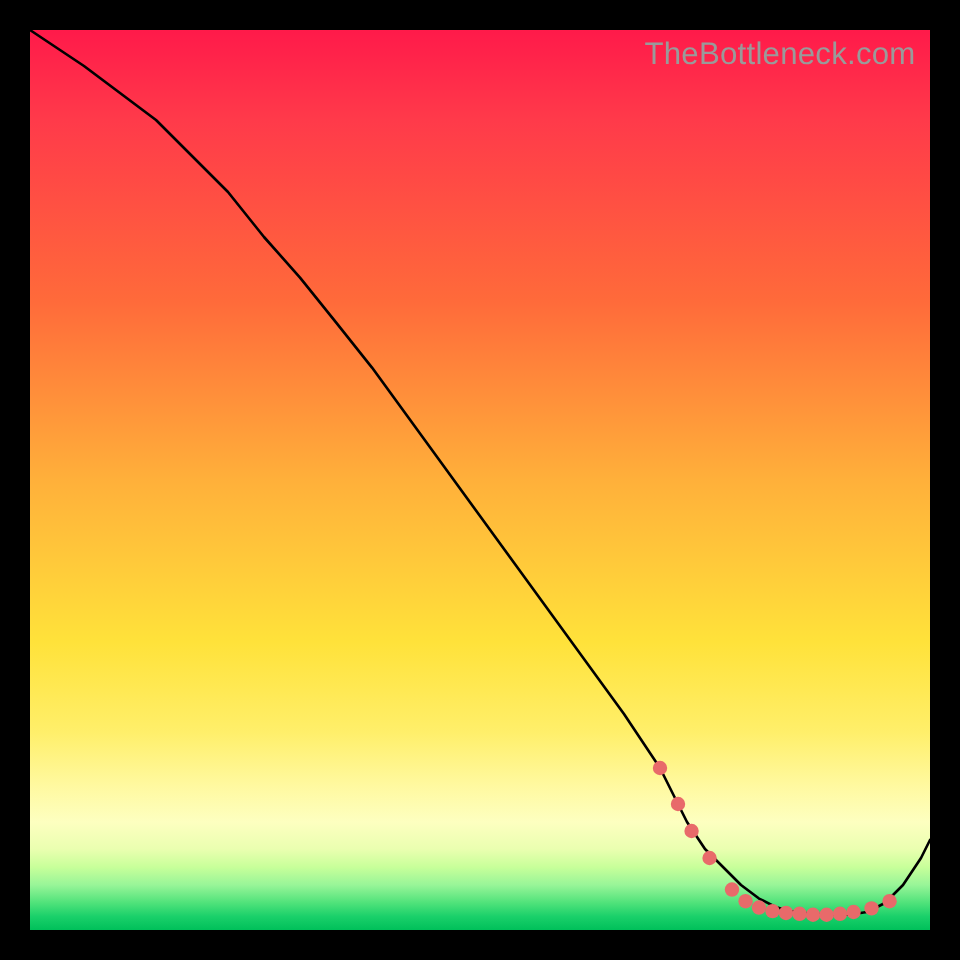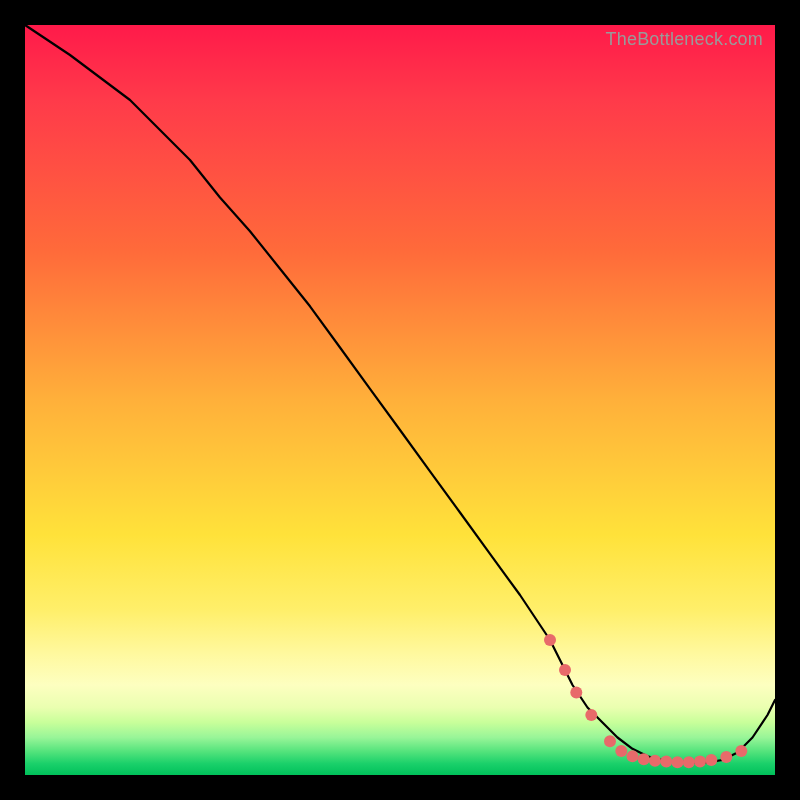--- a/index.html
+++ b/index.html
@@ -40,21 +40,21 @@
       #4fe27a 97%,
       #1ad06a 98.5%,
       #00c05a 100%
     );
   }
   .watermark {
     position: absolute;
     top: 4px;
     right: 12px;
     color: #9a9a9a;
-    font-size: 18px;
+    font-size: 26px;
     font-weight: 500;
     letter-spacing: 0.2px;
     user-select: none;
   }
   svg.curve {
     position: absolute;
     left: 0;
     top: 0;
     width: 750px;
     height: 750px;

